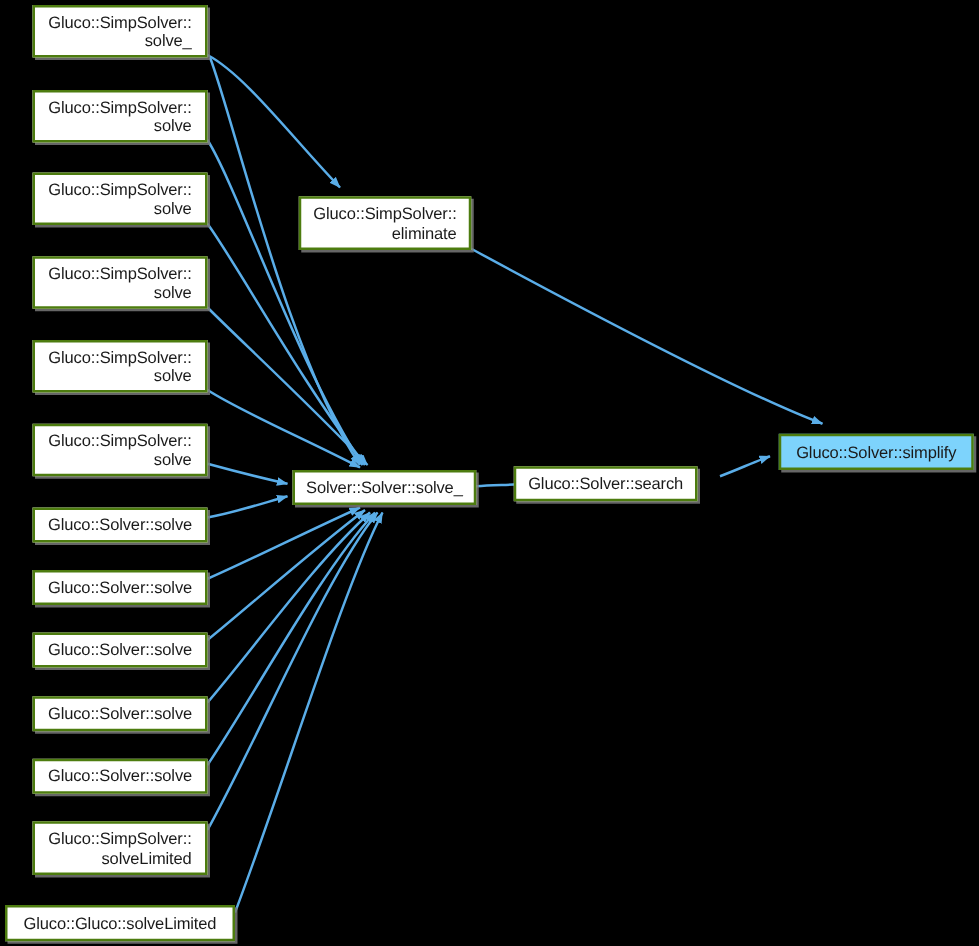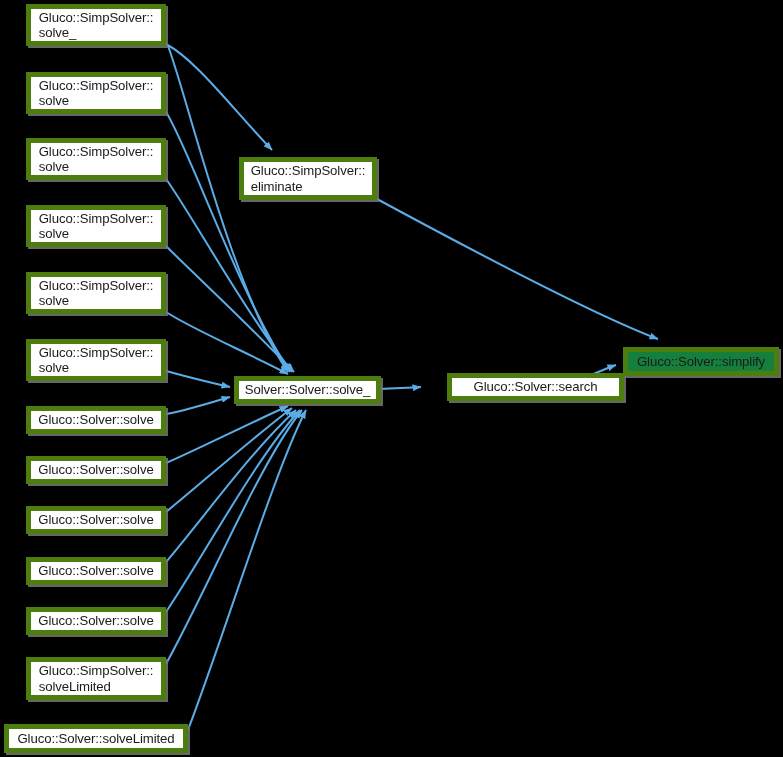--- a/index.html
+++ b/index.html
@@ -23,38 +23,38 @@
     position: absolute;
     top: 0;
     left: 0;
     width: 783px;
     height: 757px;
     display: block;
   }
   .node-box {
     position: absolute;
     box-sizing: border-box;
-    border: 5px solid #4d7c0f;
+    border: 2px solid #4d7c0f;
     background: #ffffff;
     box-shadow: 2px 2px 0 rgba(120,120,120,0.85);
     display: flex;
     align-items: center;
     justify-content: center;
-    text-align: left;
+    text-align: right;
     color: #1a1a1a;
     font-family: "Liberation Sans", sans-serif;
     font-size: 13.2px;
     line-height: 15.5px;
     letter-spacing: -0.1px;
     white-space: pre-line;
     cursor: pointer;
     user-select: none;
   }
   .node-box.highlight {
-    background: #15803d;
+    background: #7dd3fc;
   }
   .node-label {
     display: block;
     padding: 0 3px;
   }
 </style>
 </head>
 <body>
 
 <div id="graph-root">
@@ -99,21 +99,21 @@
 solve</span></div>
       <div class="node-box" style="left: 26px; top: 339px; width: 140px; height: 42px;"><span class="node-label">Gluco::SimpSolver::
 solve</span></div>
       <div class="node-box" style="left: 26px; top: 406px; width: 140px; height: 28px;"><span class="node-label">Gluco::Solver::solve</span></div>
       <div class="node-box" style="left: 26px; top: 456px; width: 140px; height: 28px;"><span class="node-label">Gluco::Solver::solve</span></div>
       <div class="node-box" style="left: 26px; top: 506px; width: 140px; height: 28px;"><span class="node-label">Gluco::Solver::solve</span></div>
       <div class="node-box" style="left: 26px; top: 557px; width: 140px; height: 28px;"><span class="node-label">Gluco::Solver::solve</span></div>
       <div class="node-box" style="left: 26px; top: 607px; width: 140px; height: 28px;"><span class="node-label">Gluco::Solver::solve</span></div>
       <div class="node-box" style="left: 26px; top: 657px; width: 140px; height: 43px;"><span class="node-label">Gluco::SimpSolver::
 solveLimited</span></div>
-      <div class="node-box" style="left: 4px; top: 724px; width: 184px; height: 29px;"><span class="node-label">Gluco::Solver::solveLimited</span></div>
+      <div class="node-box" style="left: 4px; top: 724px; width: 184px; height: 29px;"><span class="node-label">Gluco::Gluco::solveLimited</span></div>
       <div class="node-box" style="left: 239px; top: 157px; width: 138px; height: 43px;"><span class="node-label">Gluco::SimpSolver::
 eliminate</span></div>
       <div class="node-box" style="left: 234px; top: 376px; width: 147px; height: 28px;"><span class="node-label">Solver::Solver::solve_</span></div>
-      <div class="node-box" style="left: 447px; top: 373px; width: 177px; height: 28px;"><span class="node-label">Gluco::Solver::search</span></div>
+      <div class="node-box" style="left: 411px; top: 373px; width: 147px; height: 28px;"><span class="node-label">Gluco::Solver::search</span></div>
       <div class="node-box highlight" style="left: 623px; top: 347px; width: 156px; height: 29px;"><span class="node-label">Gluco::Solver::simplify</span></div>
     </div>
 
 </div>
 
 </body></html>

